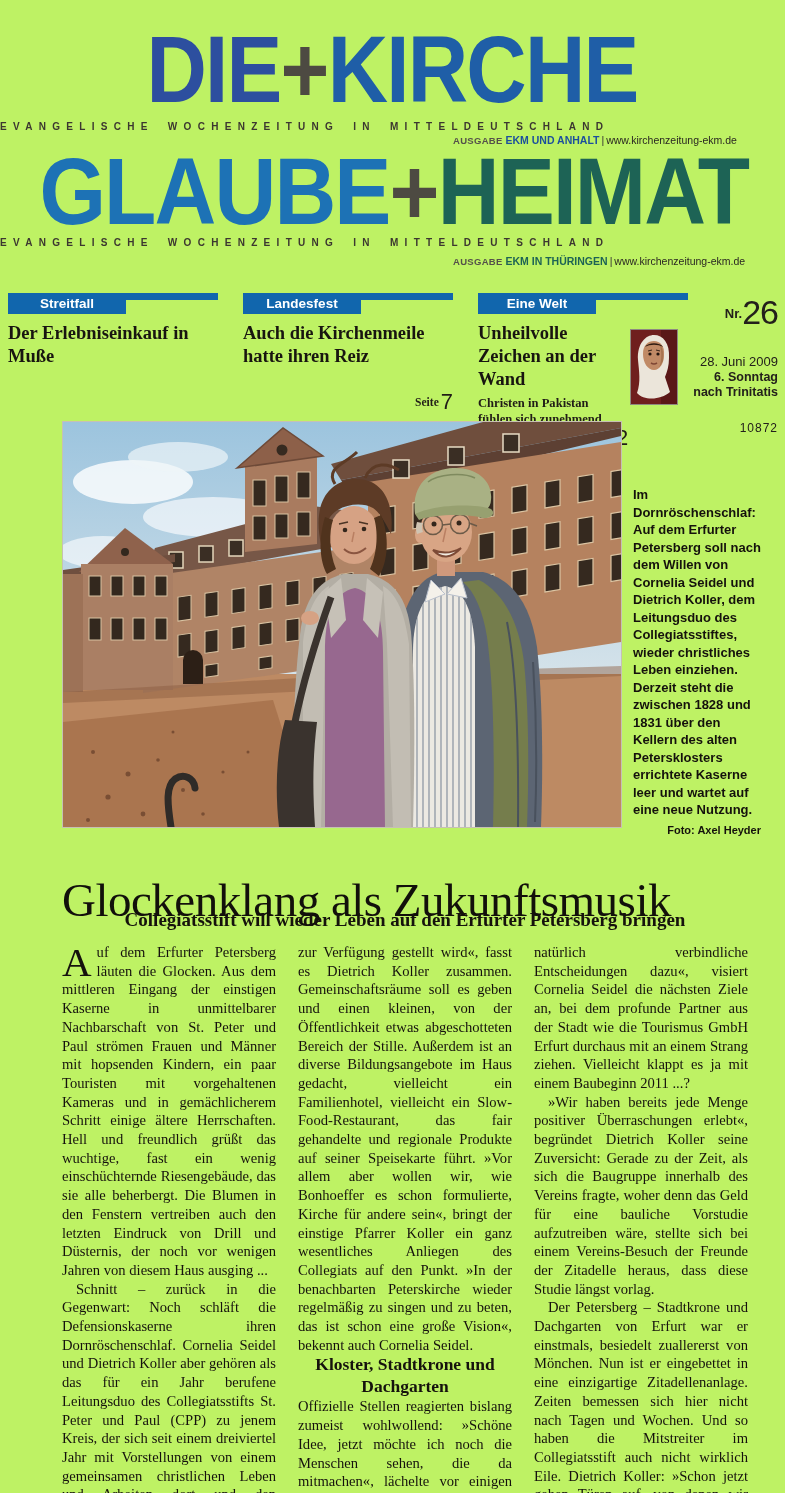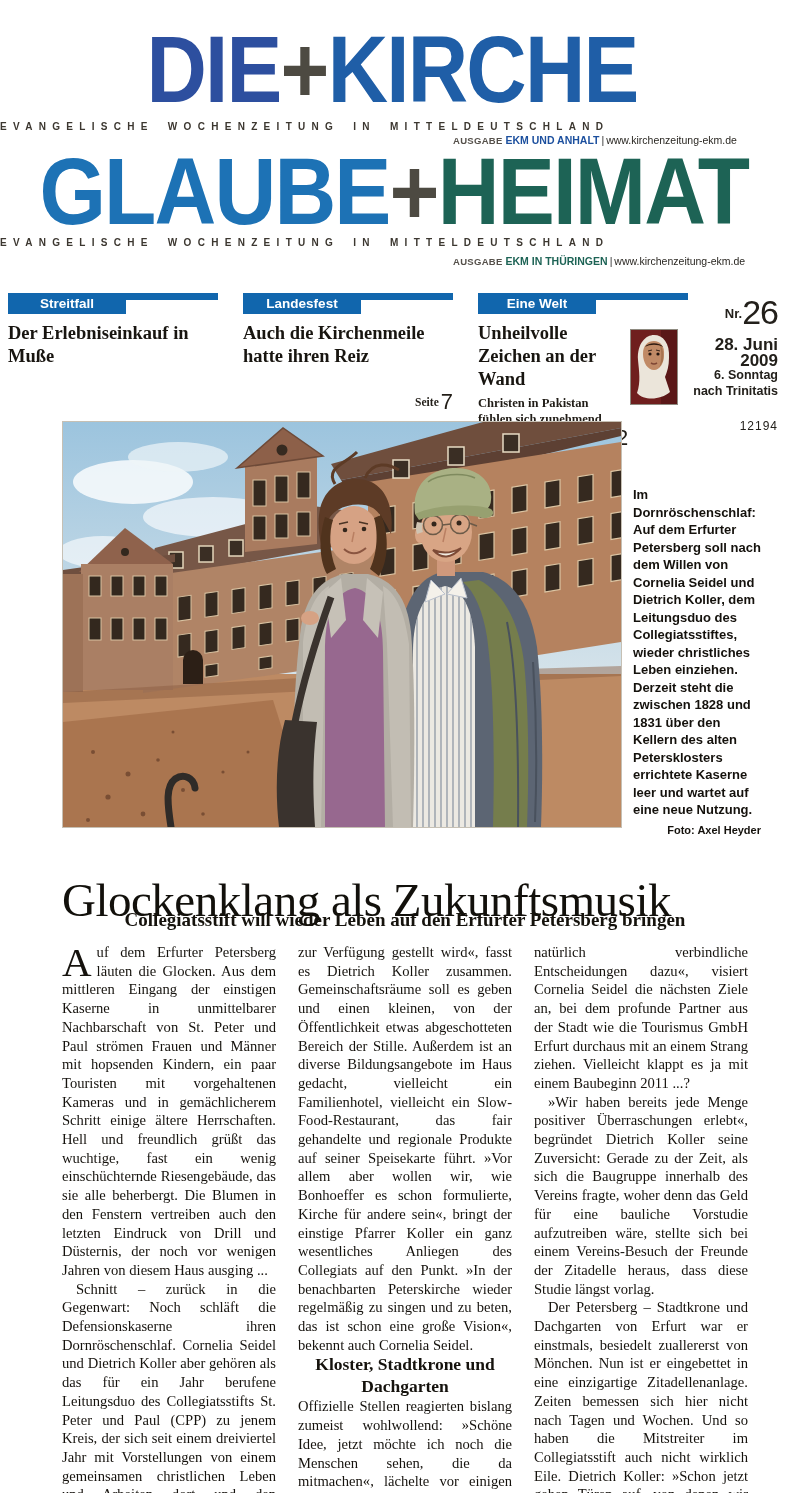--- a/index.html
+++ b/index.html
@@ -1,16 +1,16 @@
 <!DOCTYPE html>
 <html lang="de"><head>
 <meta charset="utf-8">
 <style>
   html,body{margin:0;padding:0;background:#e9e6df;}
-  .page{position:relative;width:785px;height:1493px;background:#ffffff;overflow:hidden;
+  .page{position:relative;width:785px;height:1493px;background:#bef264;overflow:hidden;
         font-family:"Liberation Sans",sans-serif;color:#1d1b18;}
   
   .mast{position:absolute;left:0;width:785px;text-align:center;white-space:nowrap;}
   .mast .ttl{display:inline-block;transform-origin:center;font-weight:bold;line-height:1;
              letter-spacing:-2px;font-family:"Liberation Sans",sans-serif;}
   .m1{top:22px;} .m1 .ttl{font-size:95px;transform:scaleX(.88);}
   .m2{top:144px;} .m2 .ttl{font-size:95px;transform:scaleX(.90);}
   .w-die{color:#2d4f9f;} .w-kirche{color:#1f5ea7;}
   .w-glaube{color:#1d72b5;} .w-heimat{color:#1d6355;}
   .w-plus{color:#4d4a42;}
@@ -41,21 +41,21 @@
   .tz1 .seite,.tz2 .seite{right:0;}
   .tz3 h3,.tz3 .tzsub{width:146px;}
   .tz3 .tzsub{padding-right:0;}
   .tz3 .seite{left:100px;}
   .tzphoto{position:absolute;right:10px;top:36px;width:46px;height:74px;border:1px solid #8e8a80;}
   
   .issue{position:absolute;left:688px;top:294px;width:90px;text-align:right;color:#23201b;}
   .nrline{line-height:36px;}
   .nrlbl{font-size:13px;font-weight:bold;vertical-align:6px;}
   .nrnum{font-size:34px;font-weight:400;letter-spacing:-1px;}
-  .idate{font-size:17px;font-weight:bold;line-height:15.5px;margin-top:0;}
+  .idate{font-size:13px;font-weight:normal;line-height:15.5px;margin-top:17px;}
   .isun{font-size:12.5px;font-weight:bold;line-height:15.5px;}
   .icode{margin-top:20px;font-size:12px;letter-spacing:1px;}
   
   .photo{position:absolute;left:62px;top:421px;width:558px;height:405px;border:1px solid #c6c0b4;
          background:#bcd5e5;}
   .photo svg{display:block;}
   .cap{position:absolute;left:633px;top:486px;width:128px;font-size:13px;line-height:17.5px;
        font-weight:bold;color:#14110c;}
   .credit{text-align:right;margin-top:3px;font-size:11px;}
   
@@ -141,21 +141,21 @@
       </svg>
     </div>
   </div>
 
   <div class="issue">
     <div class="nrline">
       <span class="nrlbl">Nr.</span><span class="nrnum">26</span>
     </div>
     <div class="idate">28. Juni 2009</div>
     <div class="isun">6. Sonntag nach Trinitatis</div>
-    <div class="icode">12194</div>
+    <div class="icode">10872</div>
   </div>
 
   <div class="photo">
     <svg width="558" height="405" viewBox="0 0 558 405">
       <defs>
         <linearGradient id="sky" x1="0" y1="0" x2="0" y2="1">
           <stop offset="0" stop-color="#9cc4de"></stop>
             <stop offset="1" stop-color="#dfe8ec"></stop>
         </linearGradient>
         <clipPath id="shirtclip">

